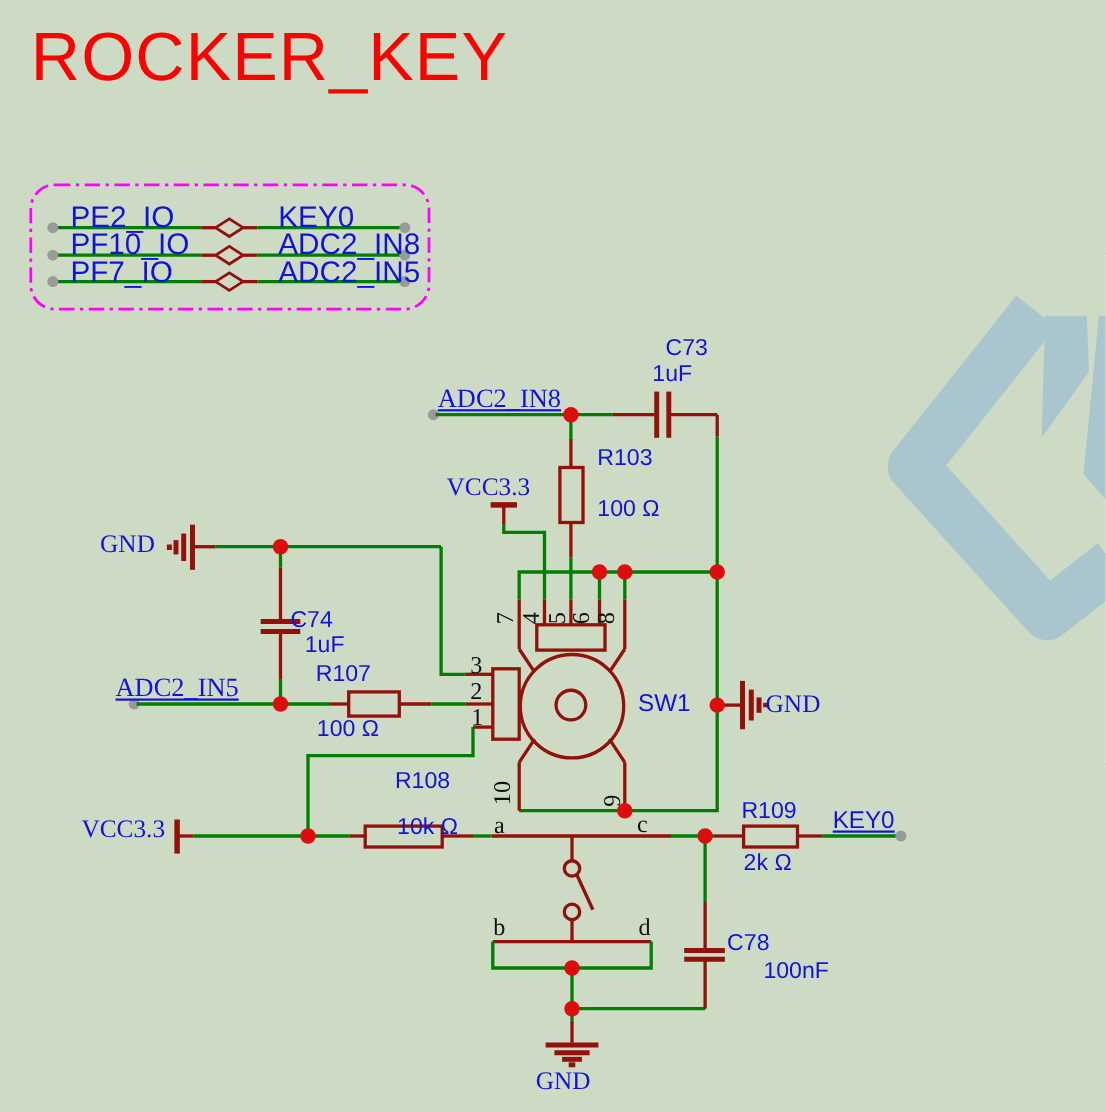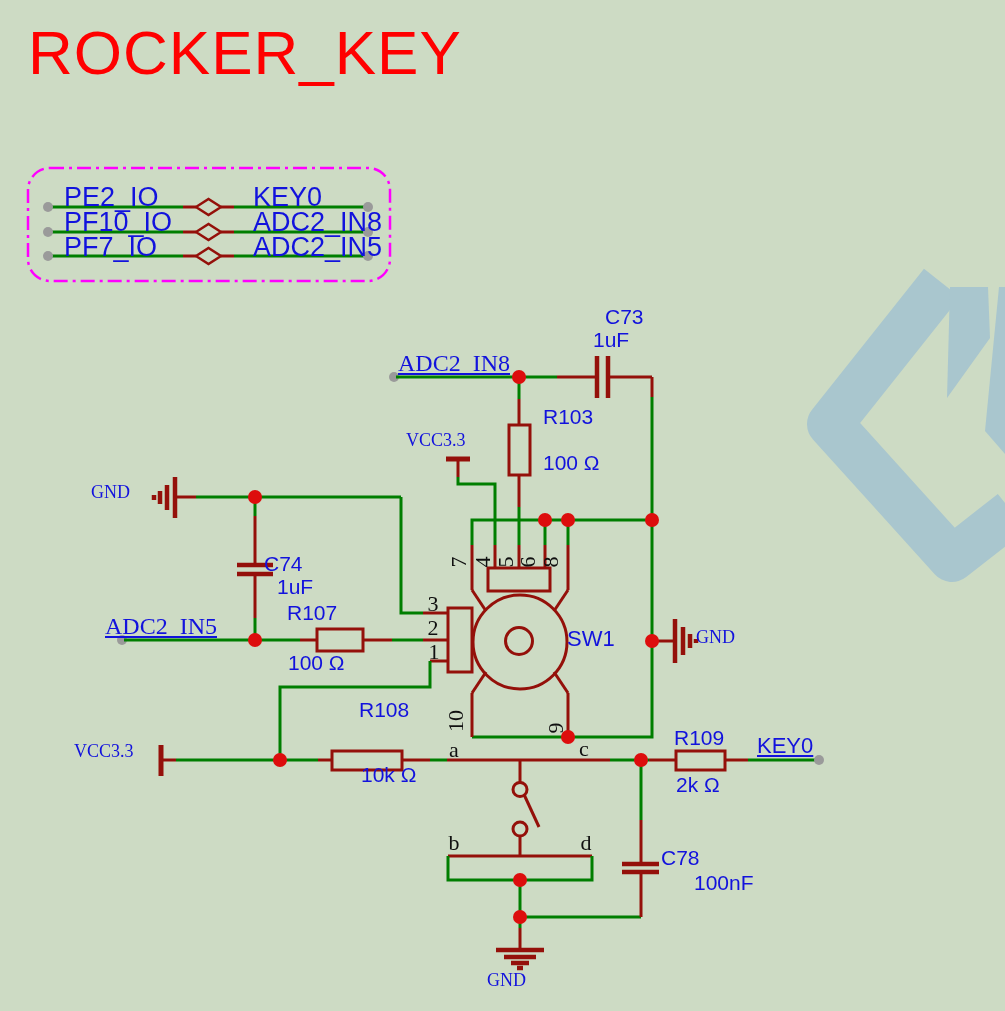--- a/index.html
+++ b/index.html
@@ -20,21 +20,21 @@
   .box{stroke:var(--mag);fill:none;stroke-width:2.5;stroke-dasharray:14 5 3 5;}
   .wmk{fill:var(--wm);stroke:none;}
   .wmks{stroke:var(--wm);stroke-width:46;fill:none;stroke-linejoin:round;}
   
   .lbl{position:absolute;white-space:nowrap;line-height:1.05;}
   .ttl{font-size:62px;letter-spacing:1px;color:var(--ttl);}
   .prt{font-size:27px;color:var(--blu);}
   .des{font-size:21px;color:var(--blu);}
   .des22{font-size:22px;color:var(--blu);}
   .net{font-family:"Liberation Serif",serif;font-size:24px;color:var(--blu);}
-  .pw{font-family:"Liberation Serif",serif;font-size:18px;color:var(--blu);}
+  .pw{font-family:"Liberation Serif",serif;font-size:23px;color:var(--blu);}
   .u{text-decoration:underline;}
   .pn{font-family:"Liberation Serif",serif;font-size:22px;color:var(--blk);}
   .cc{transform:translate(-50%,-50%);}
   .rc{transform:translate(-50%,-50%) rotate(-90deg);}
 </style>
 </head>
 <body>
 
 <div class="canvas">
 
@@ -255,23 +255,23 @@
   <div class="lbl pw" style="left:487px;top:971px">GND</div>
 
   <div class="lbl des" style="left:605px;top:306px">C73</div>
   <div class="lbl des" style="left:593px;top:329px">1uF</div>
   <div class="lbl des" style="left:543px;top:406px">R103</div>
   <div class="lbl des" style="left:543px;top:452px">100 Ω</div>
   <div class="lbl des" style="left:264px;top:553px">C74</div>
   <div class="lbl des" style="left:277px;top:576px">1uF</div>
   <div class="lbl des" style="left:287px;top:602px">R107</div>
   <div class="lbl des" style="left:288px;top:652px">100 Ω</div>
-  <div class="lbl des22" style="left:567px;top:627px">SW1</div>
+  <div class="lbl des22" style="left:580px;top:627px">SW1</div>
   <div class="lbl des" style="left:359px;top:699px">R108</div>
-  <div class="lbl des" style="left:361px;top:764px">10k Ω</div>
+  <div class="lbl des" style="left:361px;top:741px">10k Ω</div>
   <div class="lbl des" style="left:674px;top:727px">R109</div>
   <div class="lbl des" style="left:676px;top:774px">2k Ω</div>
   <div class="lbl des" style="left:661px;top:847px">C78</div>
   <div class="lbl des" style="left:694px;top:872px">100nF</div>
 
   <div class="lbl pn rc" style="left:459px;top:562px">7</div>
   <div class="lbl pn rc" style="left:483px;top:562px">4</div>
   <div class="lbl pn rc" style="left:506px;top:562px">5</div>
   <div class="lbl pn rc" style="left:528px;top:562px">6</div>
   <div class="lbl pn rc" style="left:551px;top:562px">8</div>

